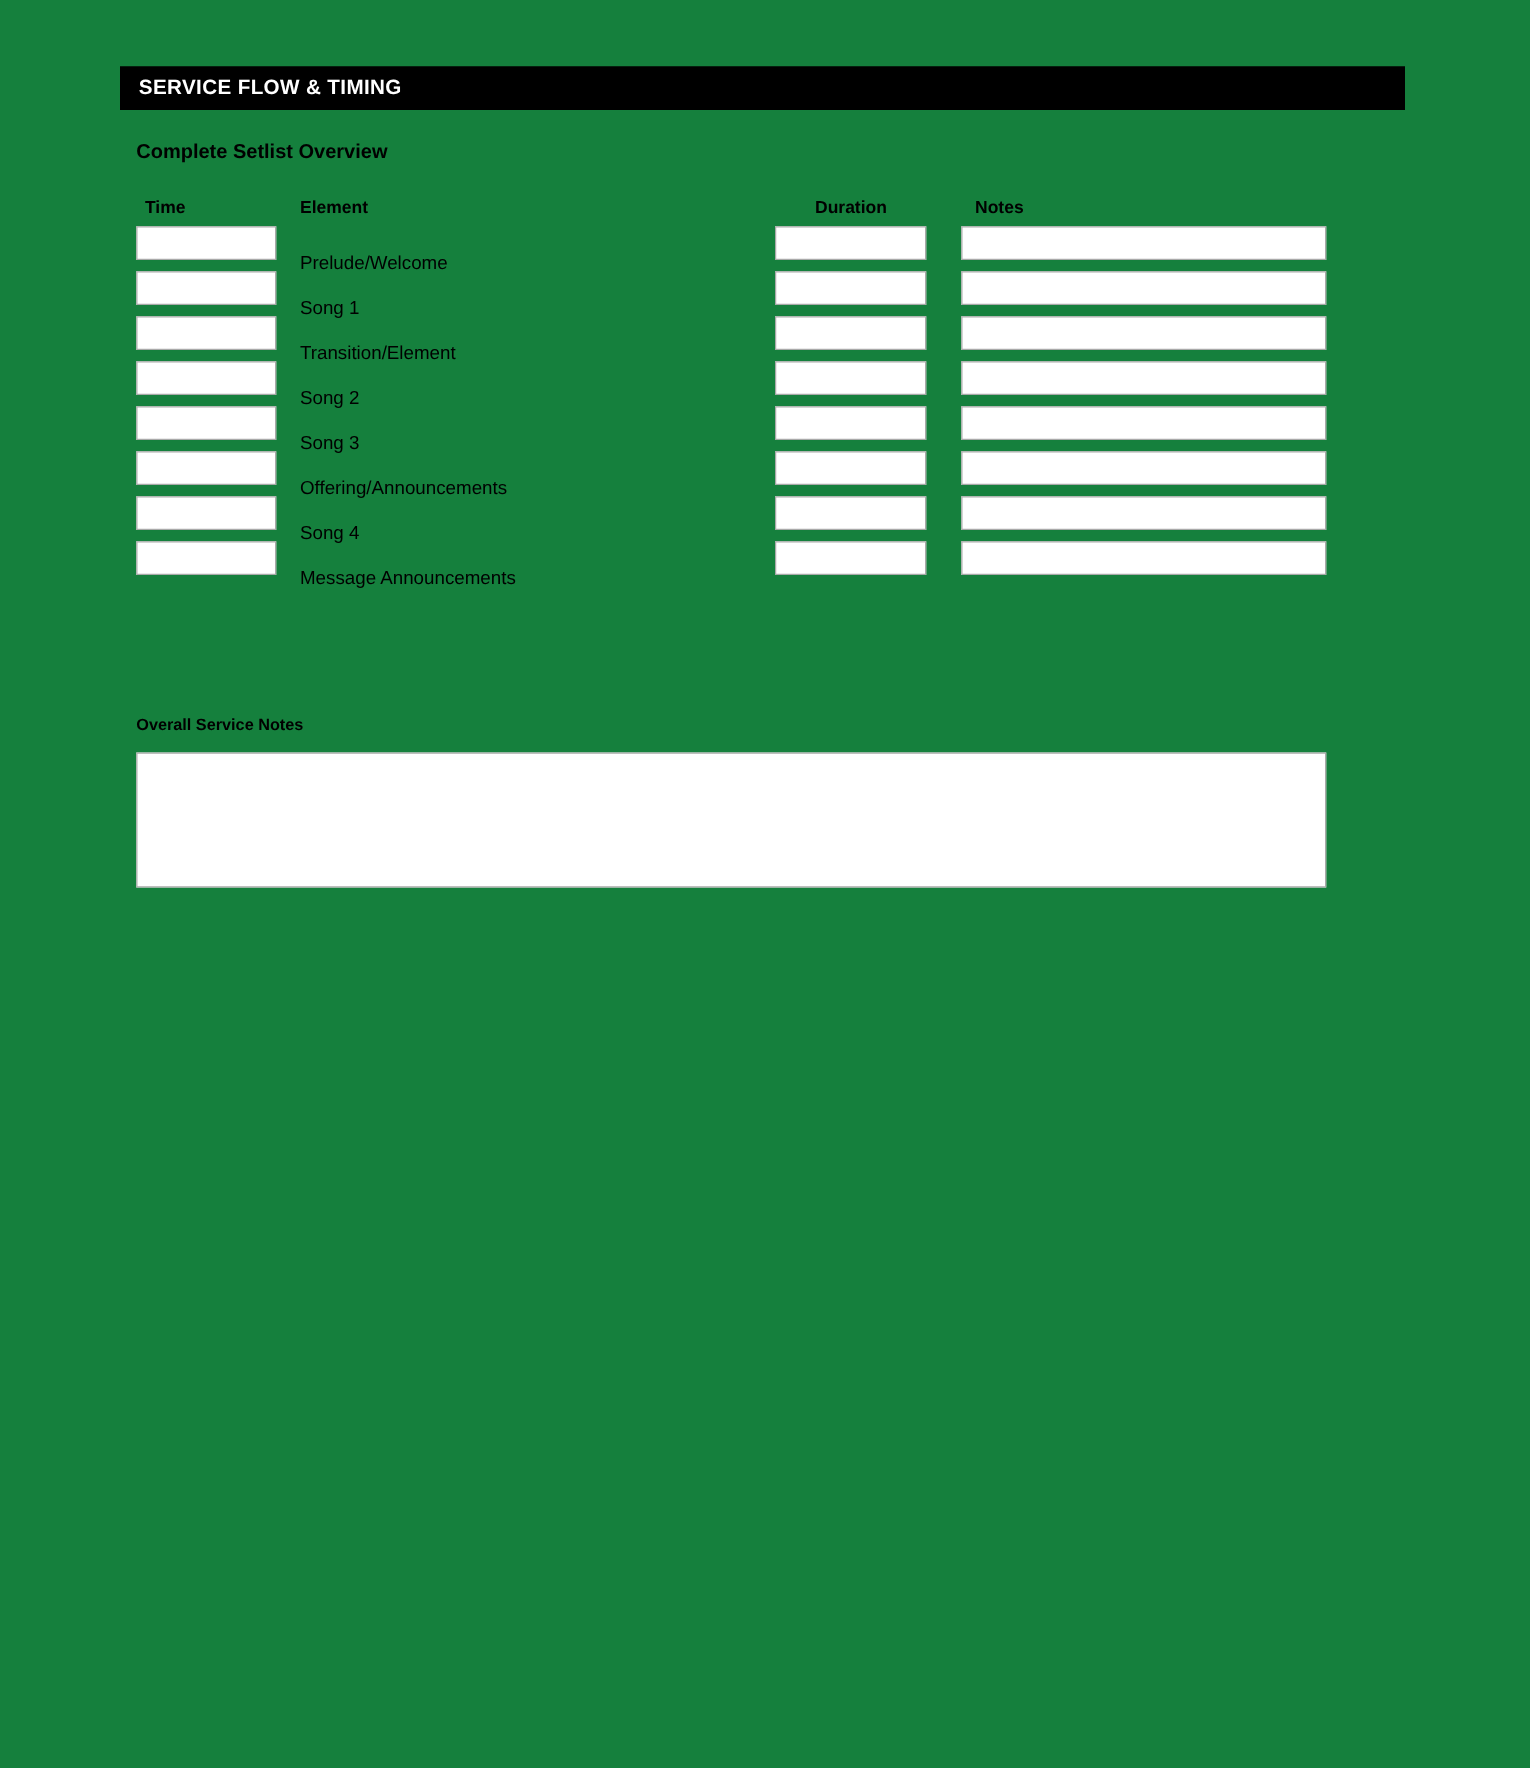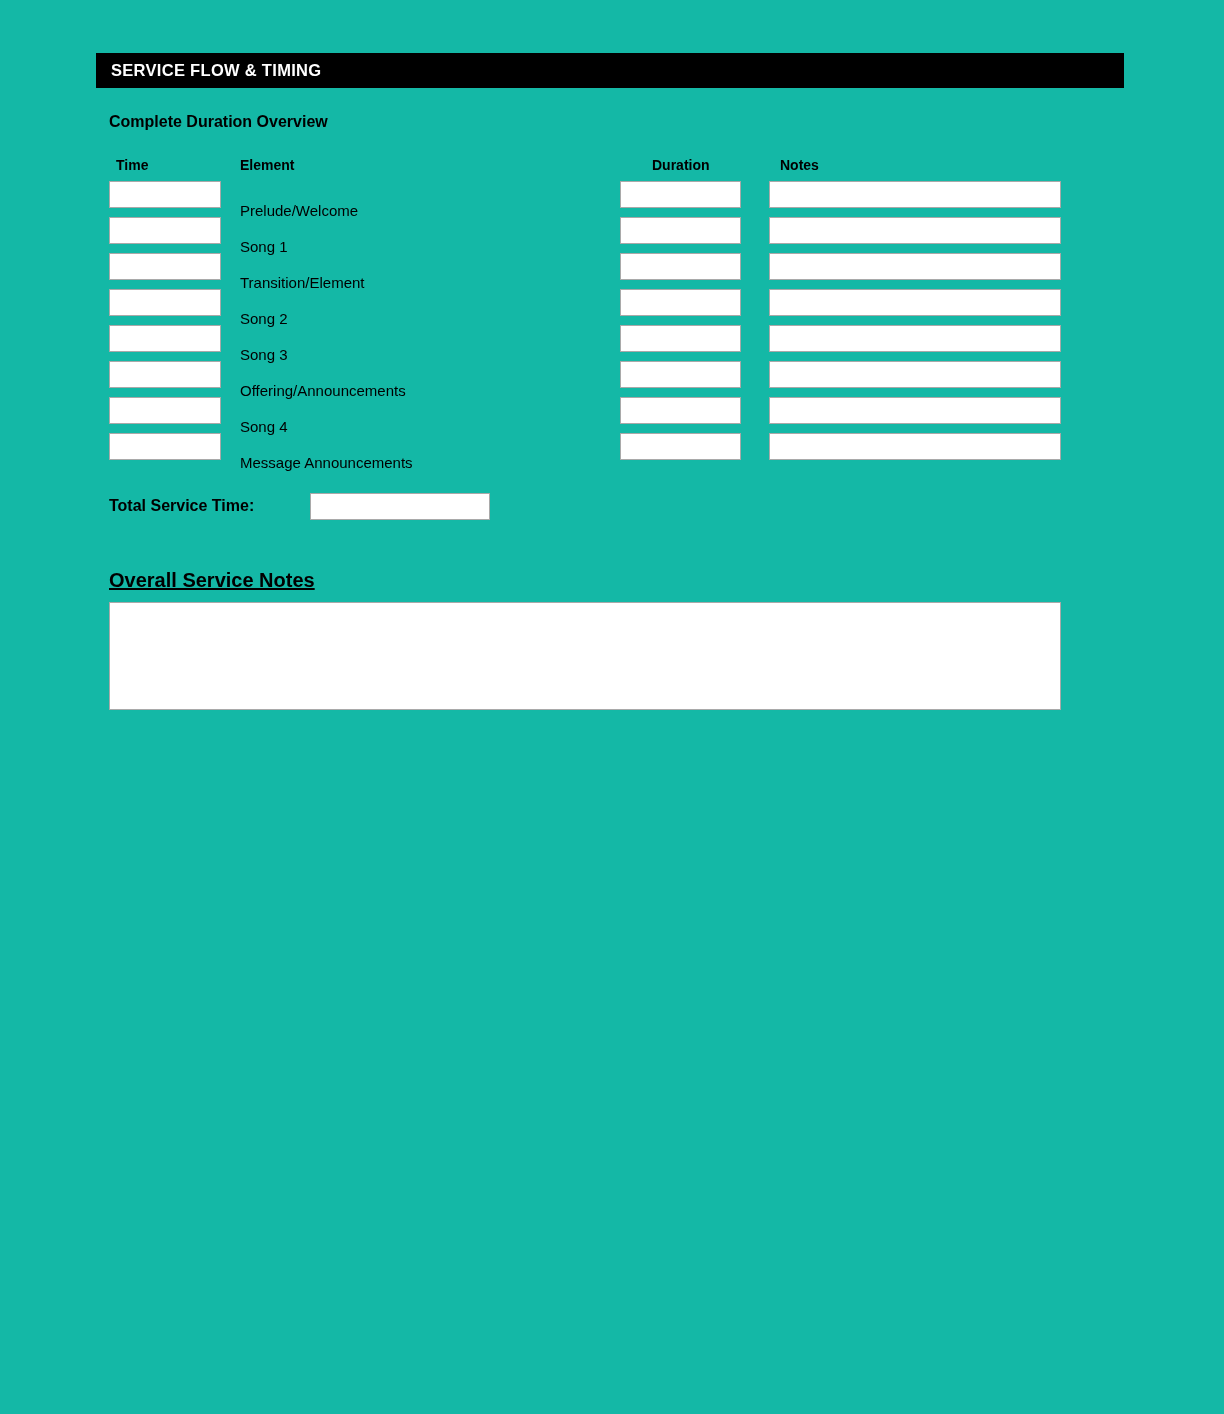--- a/index.html
+++ b/index.html
@@ -13,21 +13,21 @@
     font-family: "Liberation Sans", sans-serif;
     color: #000000;
     position: relative;
     overflow: hidden;
   }
 
   .page {
     position: relative;
     width: 1224px;
     height: 1414px;
-    background: #14b8a6;
+    background: #15803d;
   }
 
   
   .section-banner {
     position: absolute;
     left: 96px;
     top: 53px;
     width: 1028px;
     height: 35px;
     background: #000000;
@@ -148,24 +148,23 @@
     padding: 0 5px;
     outline: none;
     border-radius: 0;
   }
 
   
   .notes-heading {
     position: absolute;
     left: 109px;
     top: 570px;
-    font-size: 20px;
-    font-weight: bold;
-    line-height: 20px;
-    text-decoration: underline;
+    font-size: 13px;
+    font-weight: bold;
+    line-height: 20px;
   }
   .notes-textarea {
     position: absolute;
     left: 109px;
     top: 602px;
     box-sizing: border-box;
     width: 952px;
     height: 108px;
     background: #ffffff;
     border: 1px solid #a9a9a9;
@@ -180,21 +179,21 @@
 </style>
 </head>
 <body>
 
 <div class="page">
 
   <div class="section-banner">
     <span class="section-banner-title">SERVICE FLOW &amp; TIMING</span>
   </div>
 
-  <div class="subsection-title">Complete Duration Overview</div>
+  <div class="subsection-title">Complete Setlist Overview</div>
 
   <div class="setlist-table">
     <div class="col-headers">
       <span class="col-head time">Time</span>
       <span class="col-head element">Element</span>
       <span class="col-head duration">Duration</span>
       <span class="col-head notes">Notes</span>
     </div>
 
     <div class="setlist-row">
@@ -247,21 +246,17 @@
     </div>
 
     <div class="setlist-row">
       <input class="cell-input time-input" type="text" style="">
       <span class="element-label">Message Announcements</span>
       <input class="cell-input duration-input" type="text" style="">
       <input class="cell-input notes-input" type="text" style="">
     </div>
   </div>
 
-  <div class="total-row">
-    <span class="total-label">Total Service Time:</span>
-    <input class="total-input" type="text" style="">
-  </div>
 
   <div class="notes-heading">Overall Service Notes</div>
   <textarea class="notes-textarea" placeholder="" style=""></textarea>
 
 </div>
 
 </body></html>

